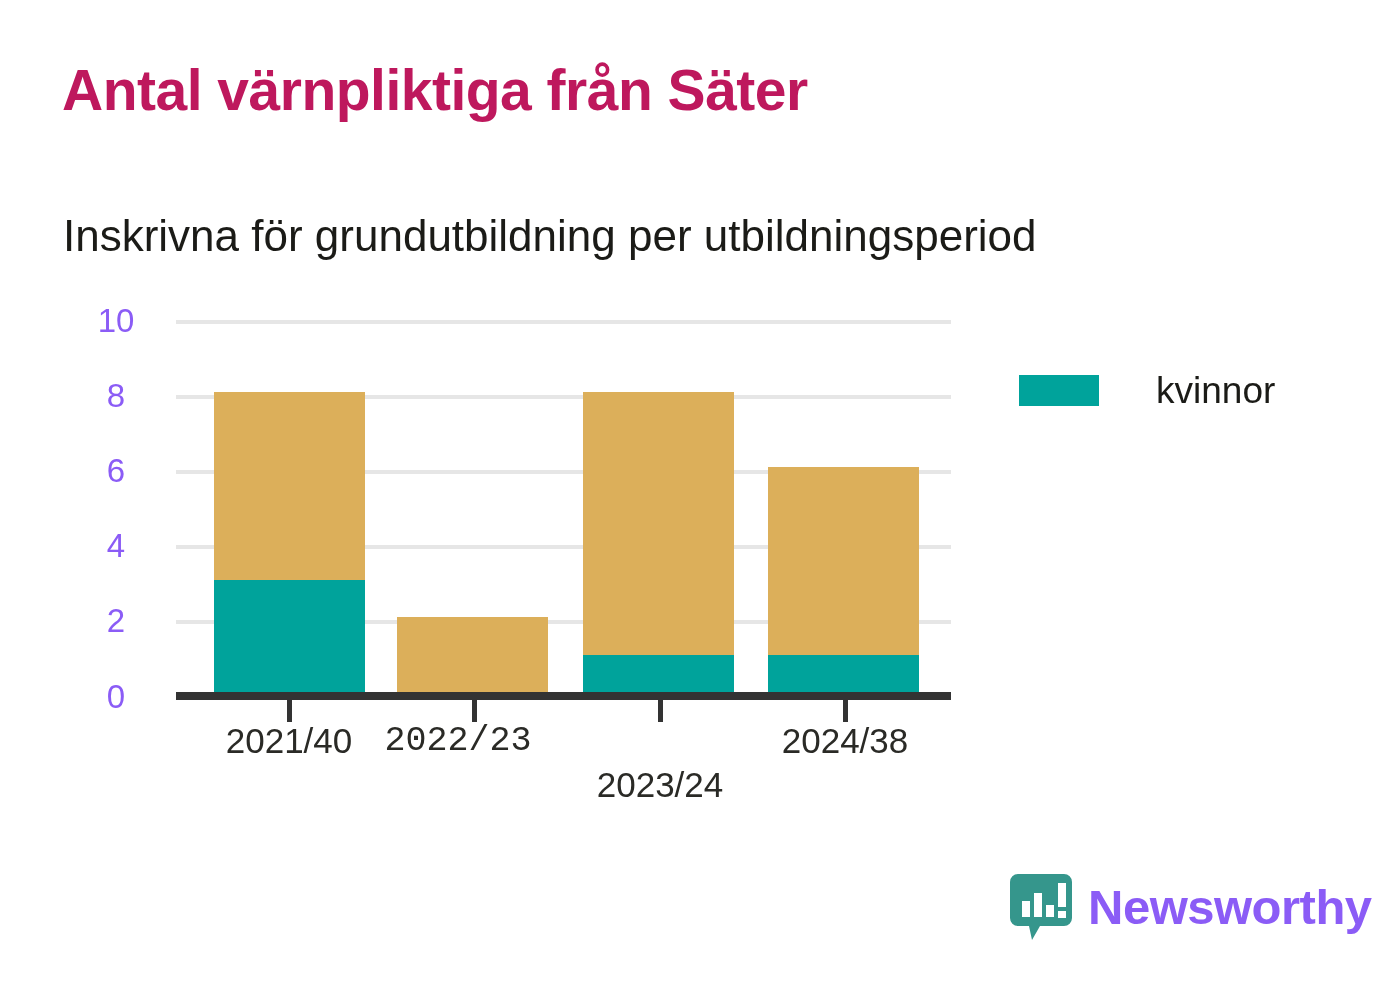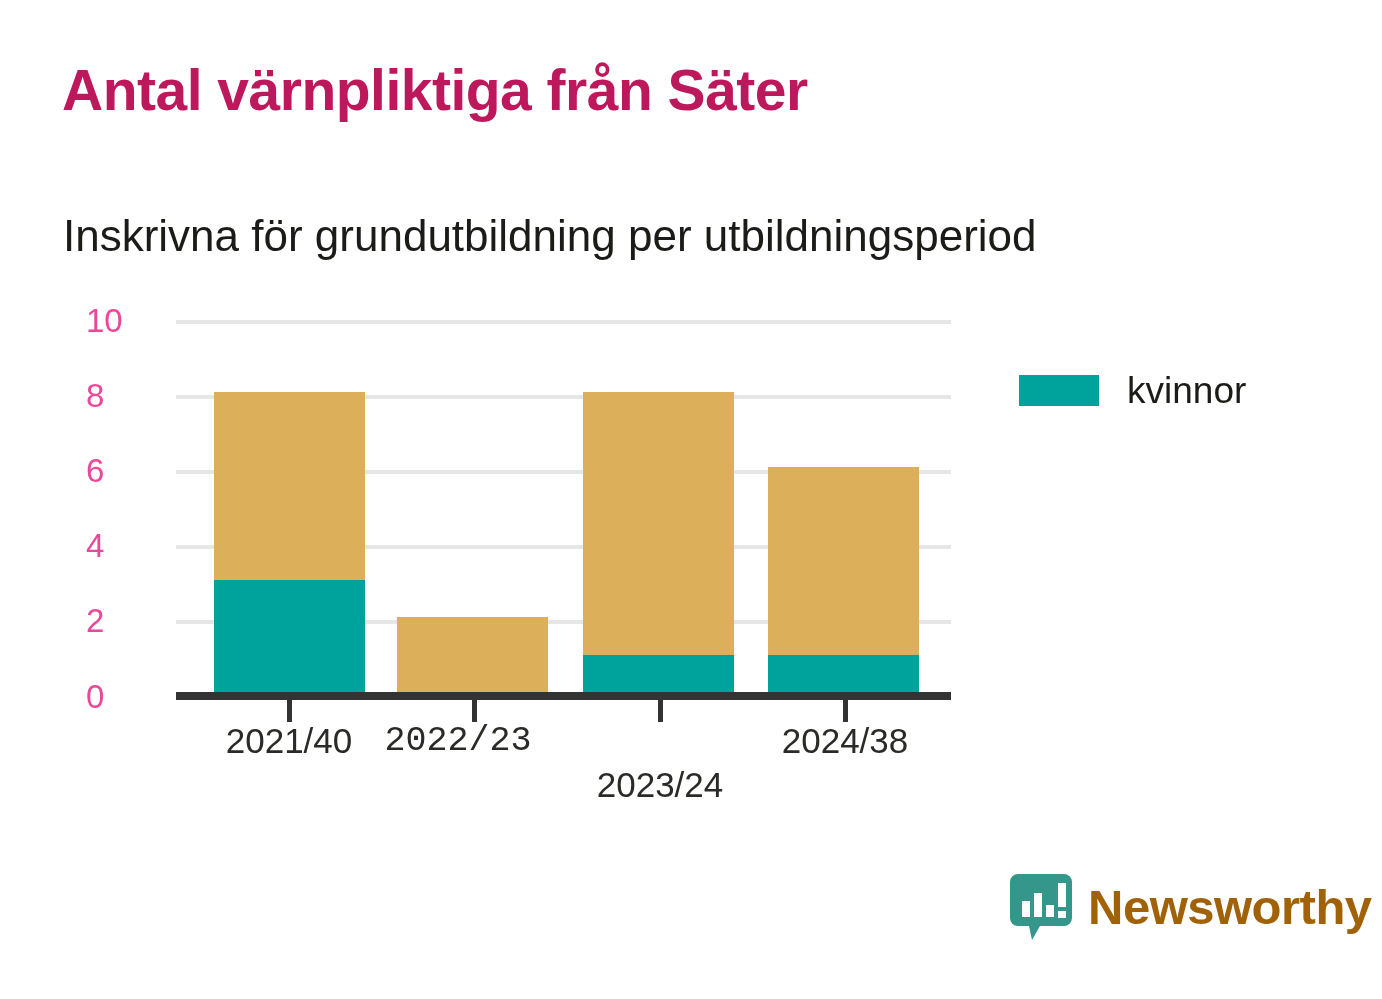--- a/index.html
+++ b/index.html
@@ -60,23 +60,23 @@
     top: 692px;
     width: 775px;
     height: 8px;
     background: #333333;
   }
 
   .y-tick-label {
     position: absolute;
     right: 0;
     width: 60px;
-    text-align: left;
+    text-align: center;
     font-size: 33px;
-    color: #ec4899;
+    color: #8b5cf6;
     transform: translateY(-50%);
     line-height: 1;
   }
   #y-axis-labels {
     position: absolute;
     left: 80px;
     top: 320px;
     width: 66px;
     height: 376px;
   }
@@ -114,20 +114,21 @@
   
   #legend {
     position: absolute;
     left: 1019px;
     top: 362px;
   }
   .legend-row {
     display: flex;
     align-items: center;
     height: 56px;
+    gap: 29px;
   }
   .legend-swatch {
     width: 80px;
     height: 31px;
     flex: 0 0 auto;
   }
   .legend-label {
     margin-left: 28px;
     font-size: 37px;
     color: #1b1b17;
@@ -141,21 +142,21 @@
     left: 1010px;
     top: 874px;
     display: flex;
     align-items: center;
   }
   #logo-icon { width: 62px; height: 66px; flex: 0 0 auto; }
   #logo-wordmark {
     margin-left: 16px;
     font-size: 49px;
     font-weight: bold;
-    color: #a16207;
+    color: #8b5cf6;
     letter-spacing: -0.5px;
     line-height: 1;
     white-space: nowrap;
   }
 </style>
 </head>
 <body>
 
 <div id="chart-title">Antal värnpliktiga från Säter</div>
 

